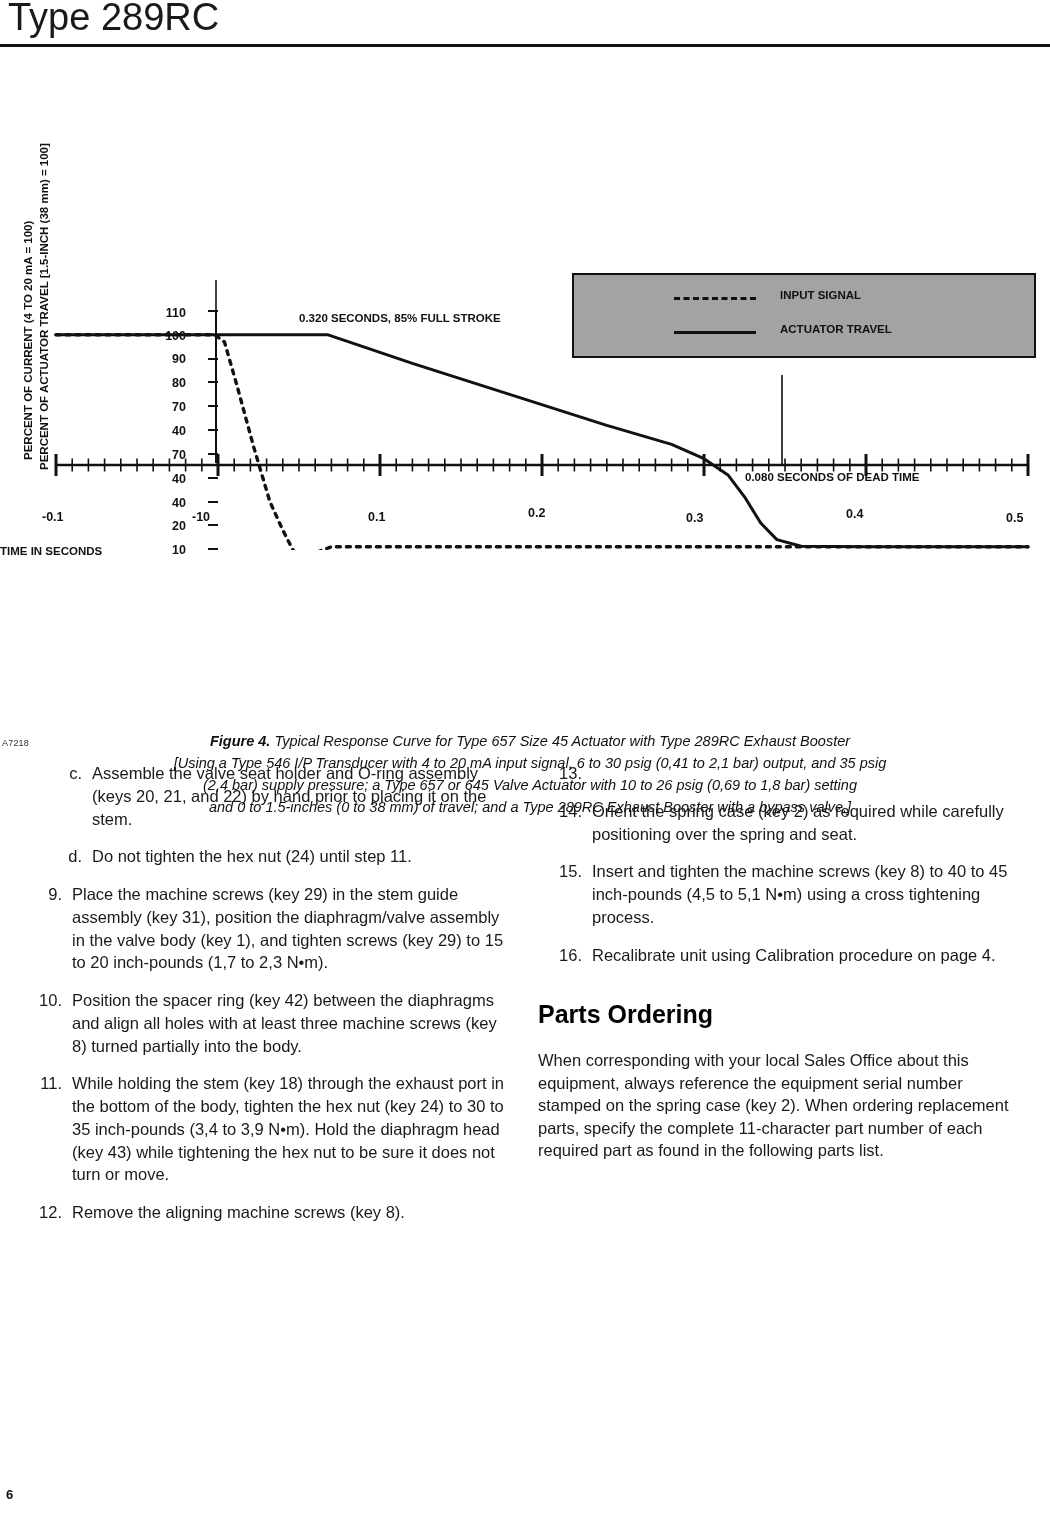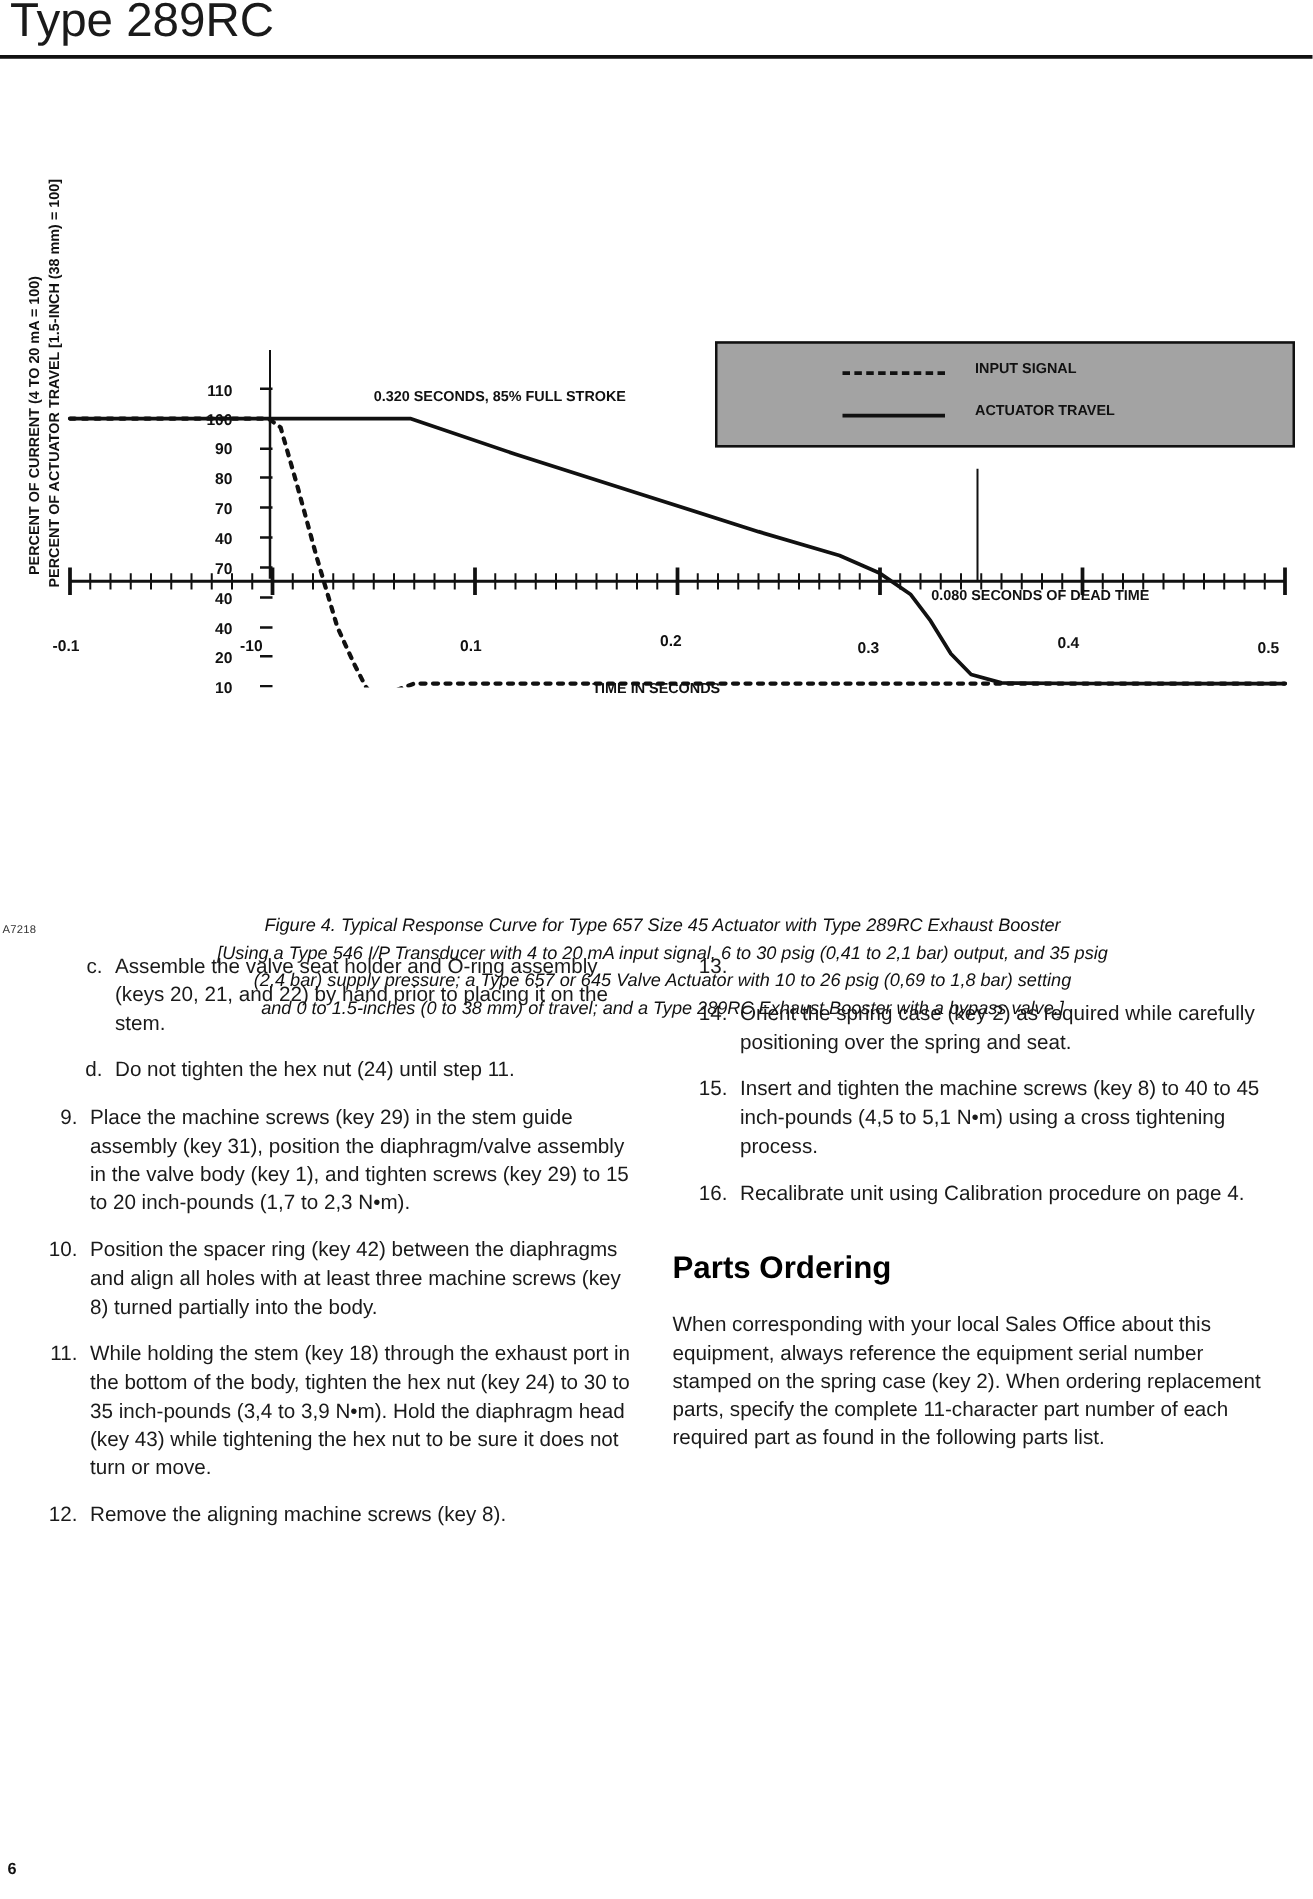--- a/index.html
+++ b/index.html
@@ -73,21 +73,20 @@
   }
   #ylabel-travel {
     left: 38px; top: 350px;
     transform: rotate(-90deg);
   }
 
   #xaxis-title {
     position: absolute;
     left: 0; top: 425px;
     width: 1050px;
-    text-align: center;
     font-size: 11.5px;
     font-weight: bold;
     color: #111;
   }
 
   .ytick-label {
     position: absolute;
     font-size: 12.5px;
     font-weight: bold;
     text-align: right;
@@ -153,21 +152,21 @@
     position: absolute;
     left: 70px; top: 610px;
     width: 920px;
     text-align: center;
     font-size: 14.5px;
     font-style: italic;
     line-height: 1.52;
     color: #111;
   }
   #figure-caption .fig-num {
-    font-weight: normal;
+    font-weight: bold;
     font-style: italic;
   }
   #drawing-number {
     position: absolute;
     left: 2px; top: 618px;
     font-size: 9px;
     color: #333;
     letter-spacing: 0.2px;
   }
 

